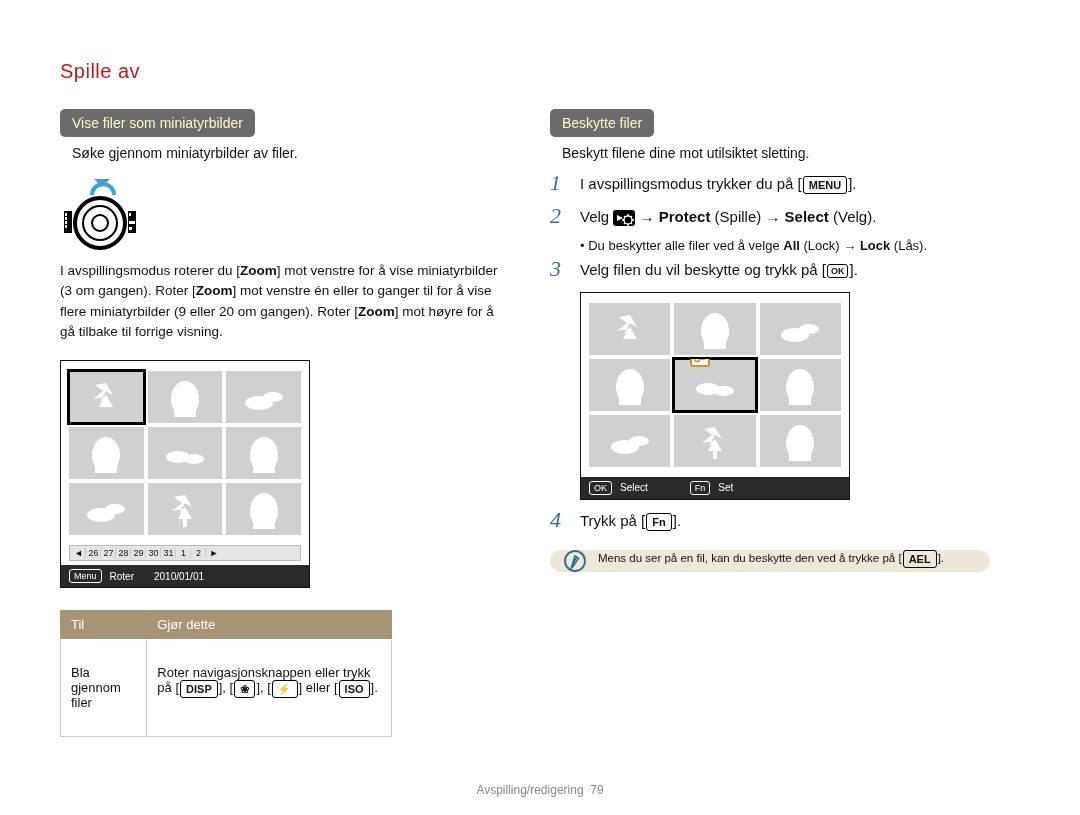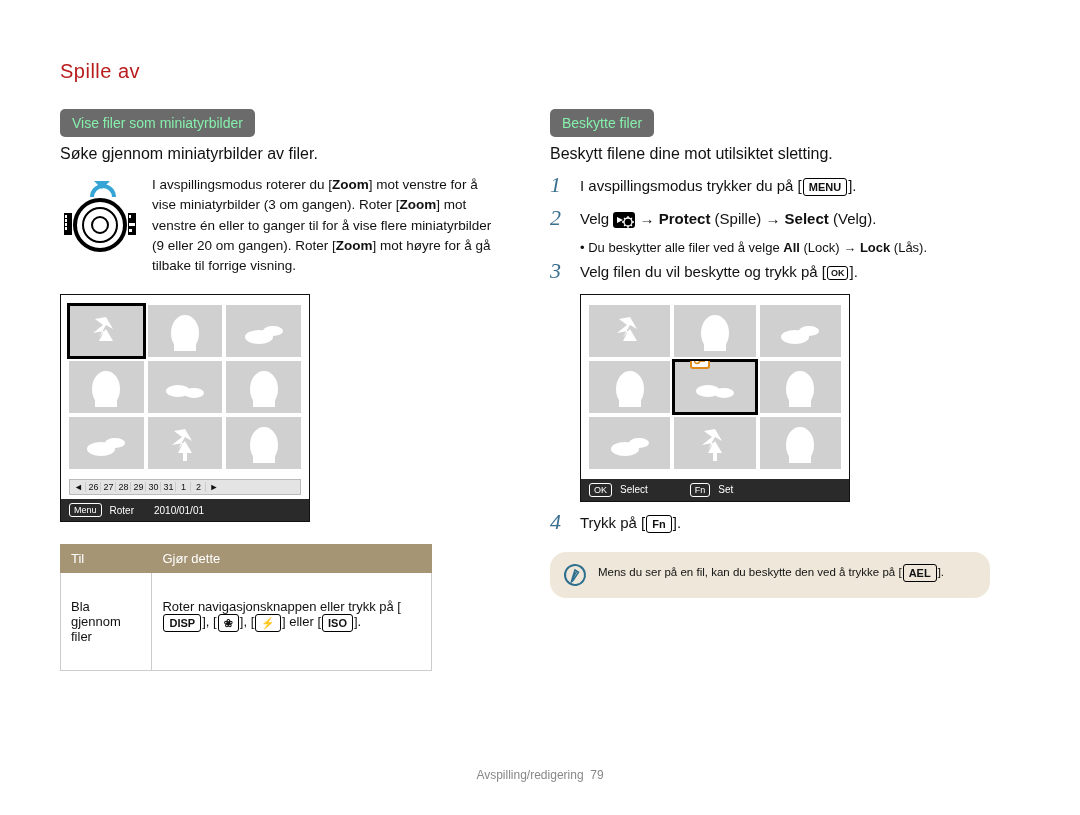--- a/index.html
+++ b/index.html
@@ -18,35 +18,37 @@
     letter-spacing: 0.5px;
     margin-bottom: 26px;
   }
   .columns {
     display: flex;
     gap: 50px;
   }
   .col { width: 440px; }
   .pill {
     background: #6b6b6b;
-    color: #86efac;
+    color: #fef9c3;
     display: inline-block;
     padding: 6px 12px;
     border-radius: 5px;
     font-size: 14px;
     margin-bottom: 8px;
   }
   .lead {
-    font-size: 16px;
+    font-size: 14px;
     margin-bottom: 12px;
+    margin-left: 12px;
   }
   .dial-row {
     display: flex;
-    gap: 2px;
+    gap: 8px;
     margin-bottom: 18px;
+    flex-direction: column;
   }
   .dial-svg {
     flex-shrink: 0;
   }
   .dial-text {
     font-size: 13.5px;
     line-height: 1.5;
   }
   .bold { font-weight: bold; }
 
@@ -108,21 +110,21 @@
     border:1px solid #fff;
     border-radius:3px;
     padding:0 4px;
     font-size:9px;
     line-height:12px;
   }
 
   
   table.info {
     border-collapse: collapse;
-    width: 372px;
+    width: 332px;
     font-size: 13px;
   }
   table.info th {
     background: #a69575;
     color: #fff;
     font-weight: normal;
     text-align: left;
     padding: 6px 10px;
     border: 1px solid #a69575;
   }
@@ -202,37 +204,37 @@
   }
   .screen2 .screen-footer { background:#2a2a2a; }
   .spaced { margin-left: 34px; }
 
   .note-box {
     background:#efe8da;
     border-radius:16px;
     display:flex;
     gap:12px;
     align-items:flex-start;
-    padding:12px 14px;
+    padding:0 14px;
     font-size:11.5px;
     margin-top: 18px;
   }
   .note-icon {
     width:22px;height:22px;
     border:2px solid #2e6e8e;
     border-radius:50%;
     color:#2e6e8e;
     display:flex;align-items:center;justify-content:center;
     flex-shrink:0;
     transform: rotate(-12deg);
   }
 
   .page-footer {
     position:absolute;
-    left:0; right:0; bottom:33px;
+    left:0; right:0; bottom:18px;
     text-align:center;
     font-size:12px;
     color:#888;
   }
 </style>
 </head>
 <body>
 
 <div class="header-title">Spille av</div>
 

